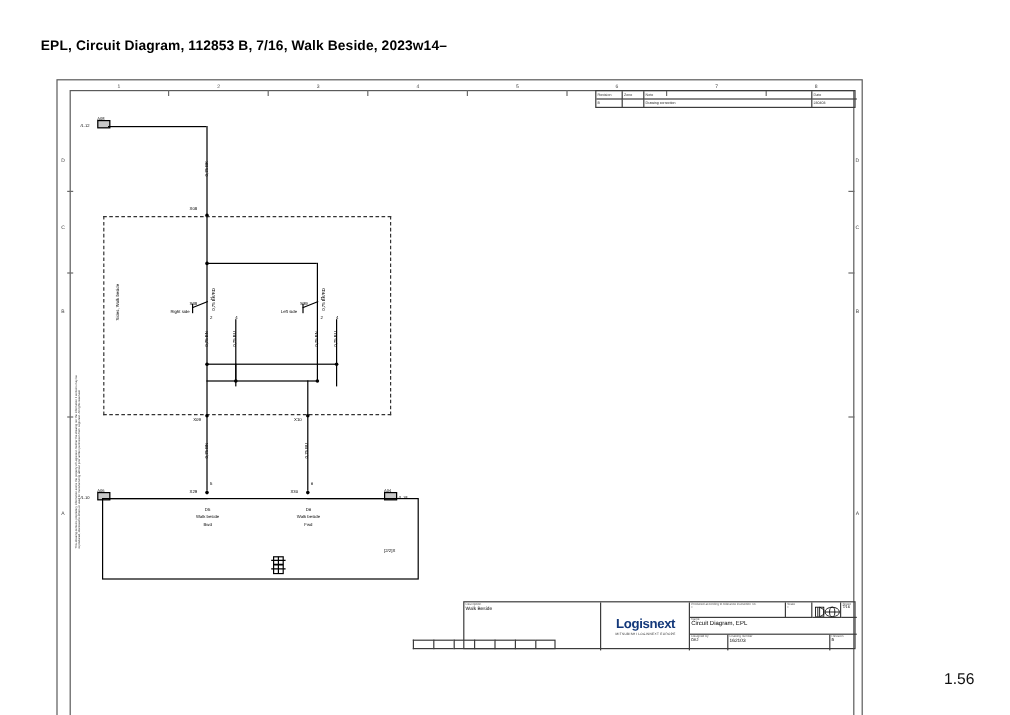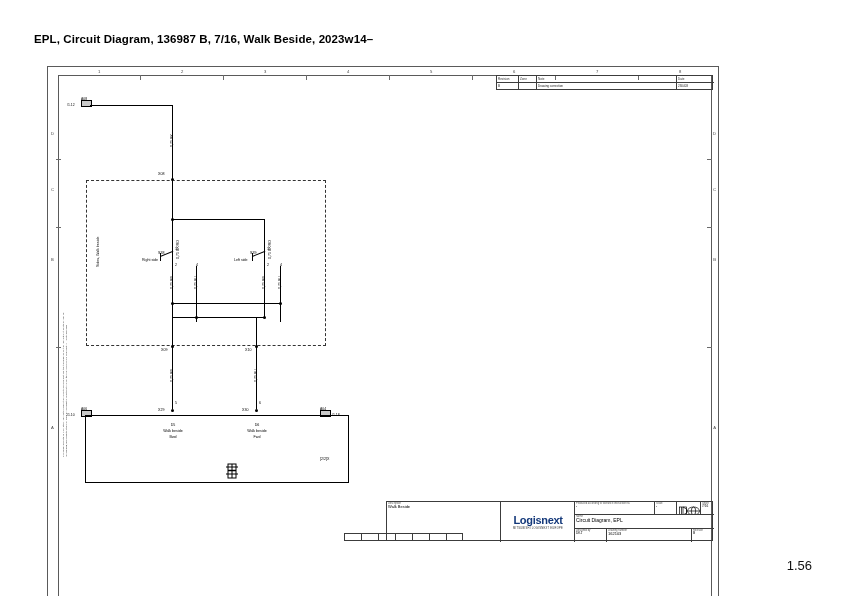--- a/index.html
+++ b/index.html
@@ -222,21 +222,21 @@
     position: absolute;
     box-sizing: border-box;
     border: 1px solid #3c3c3c;
     border-right: none;
   }
   .strip:last-child { border-right: 1px solid #3c3c3c; }
 </style>
 </head>
 <body>
 
-<div class="slide-title">EPL, Circuit Diagram, 136987 B, 7/16, Walk Beside, 2023w14–</div>
+<div class="slide-title">EPL, Circuit Diagram, 112853 B, 7/16, Walk Beside, 2023w14–</div>
 <div class="slide-page-number">1.56</div>
 
 <div class="sheet">
   <div class="sheet-inner"></div>
 
   <div class="ztick" style="left:92px; top:8px; width:1px; height:5px;"></div>
   <div class="ztick" style="left:175px; top:8px; width:1px; height:5px;"></div>
   <div class="ztick" style="left:258px; top:8px; width:1px; height:5px;"></div>
   <div class="ztick" style="left:341px; top:8px; width:1px; height:5px;"></div>
   <div class="ztick" style="left:424px; top:8px; width:1px; height:5px;"></div>

